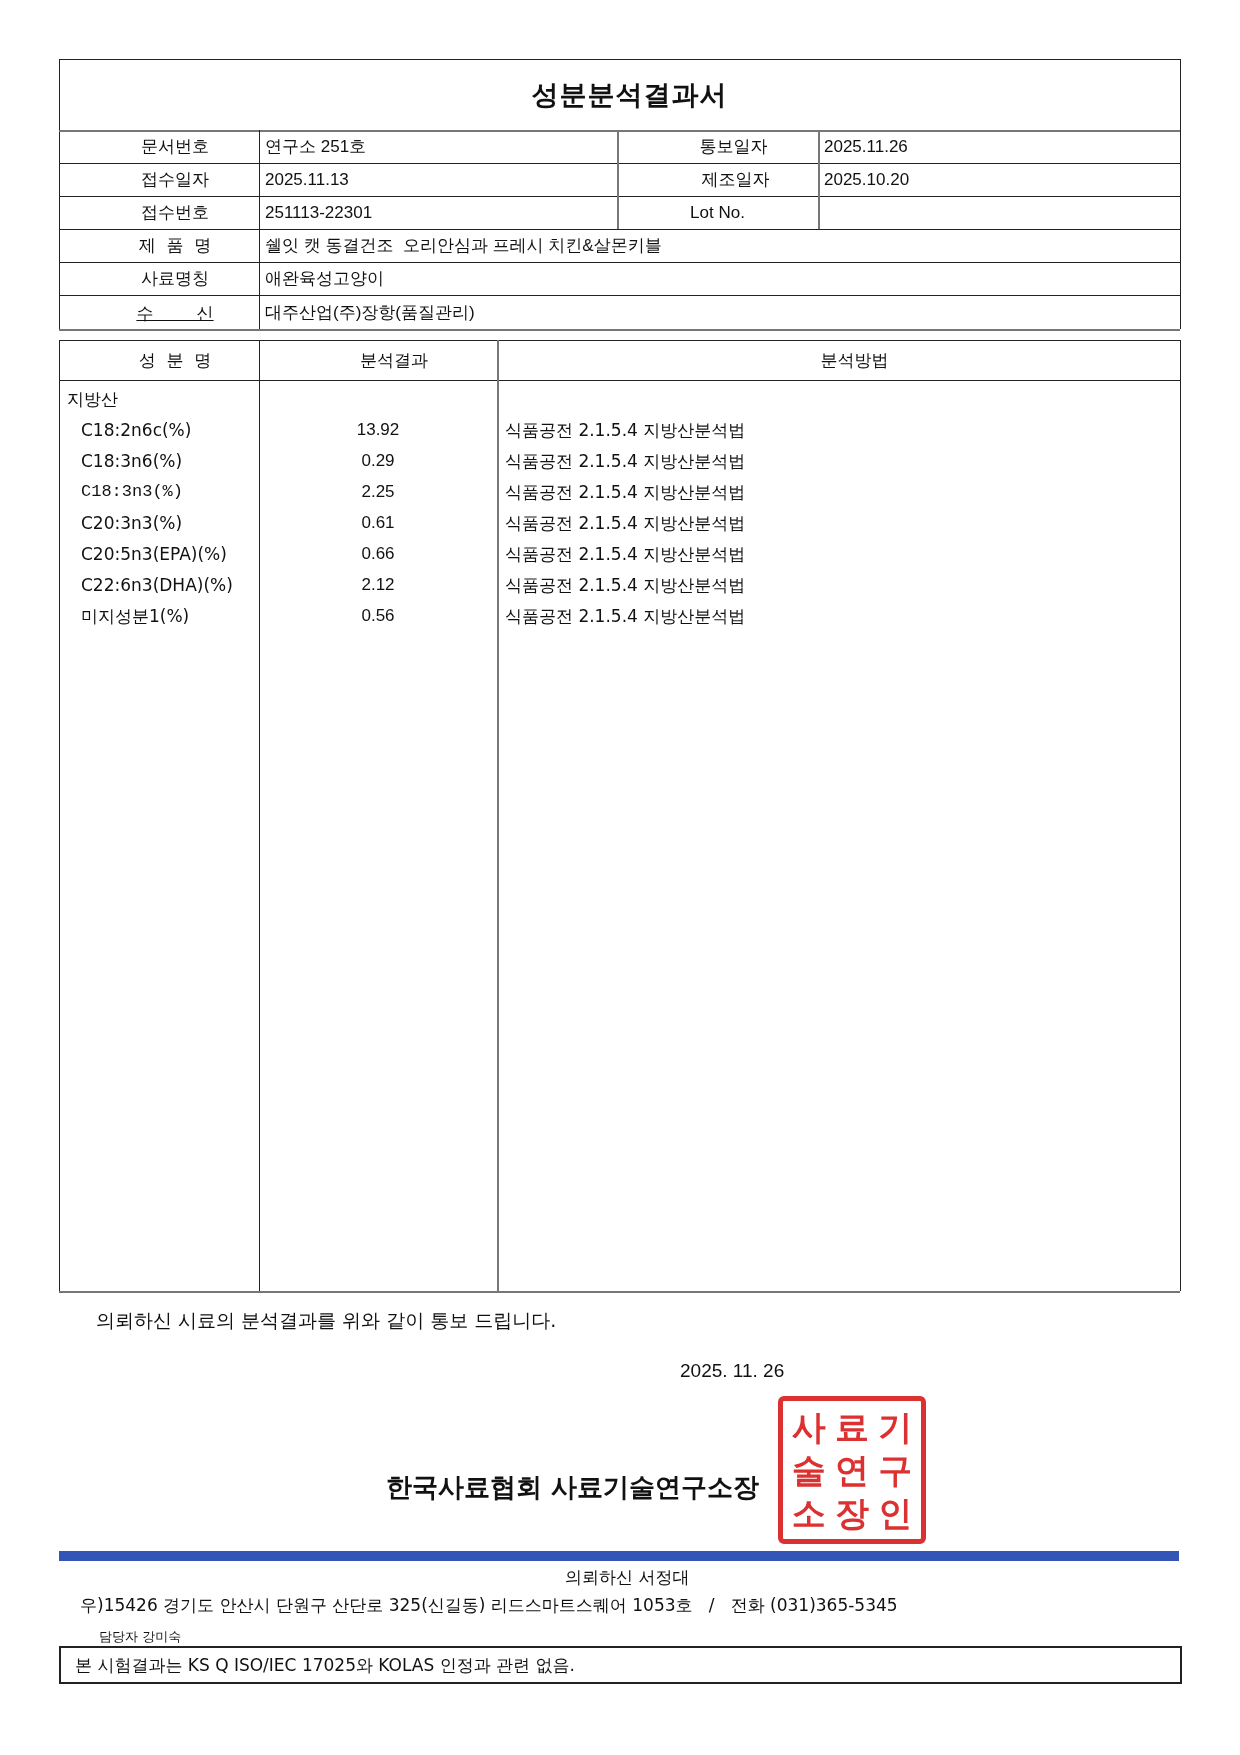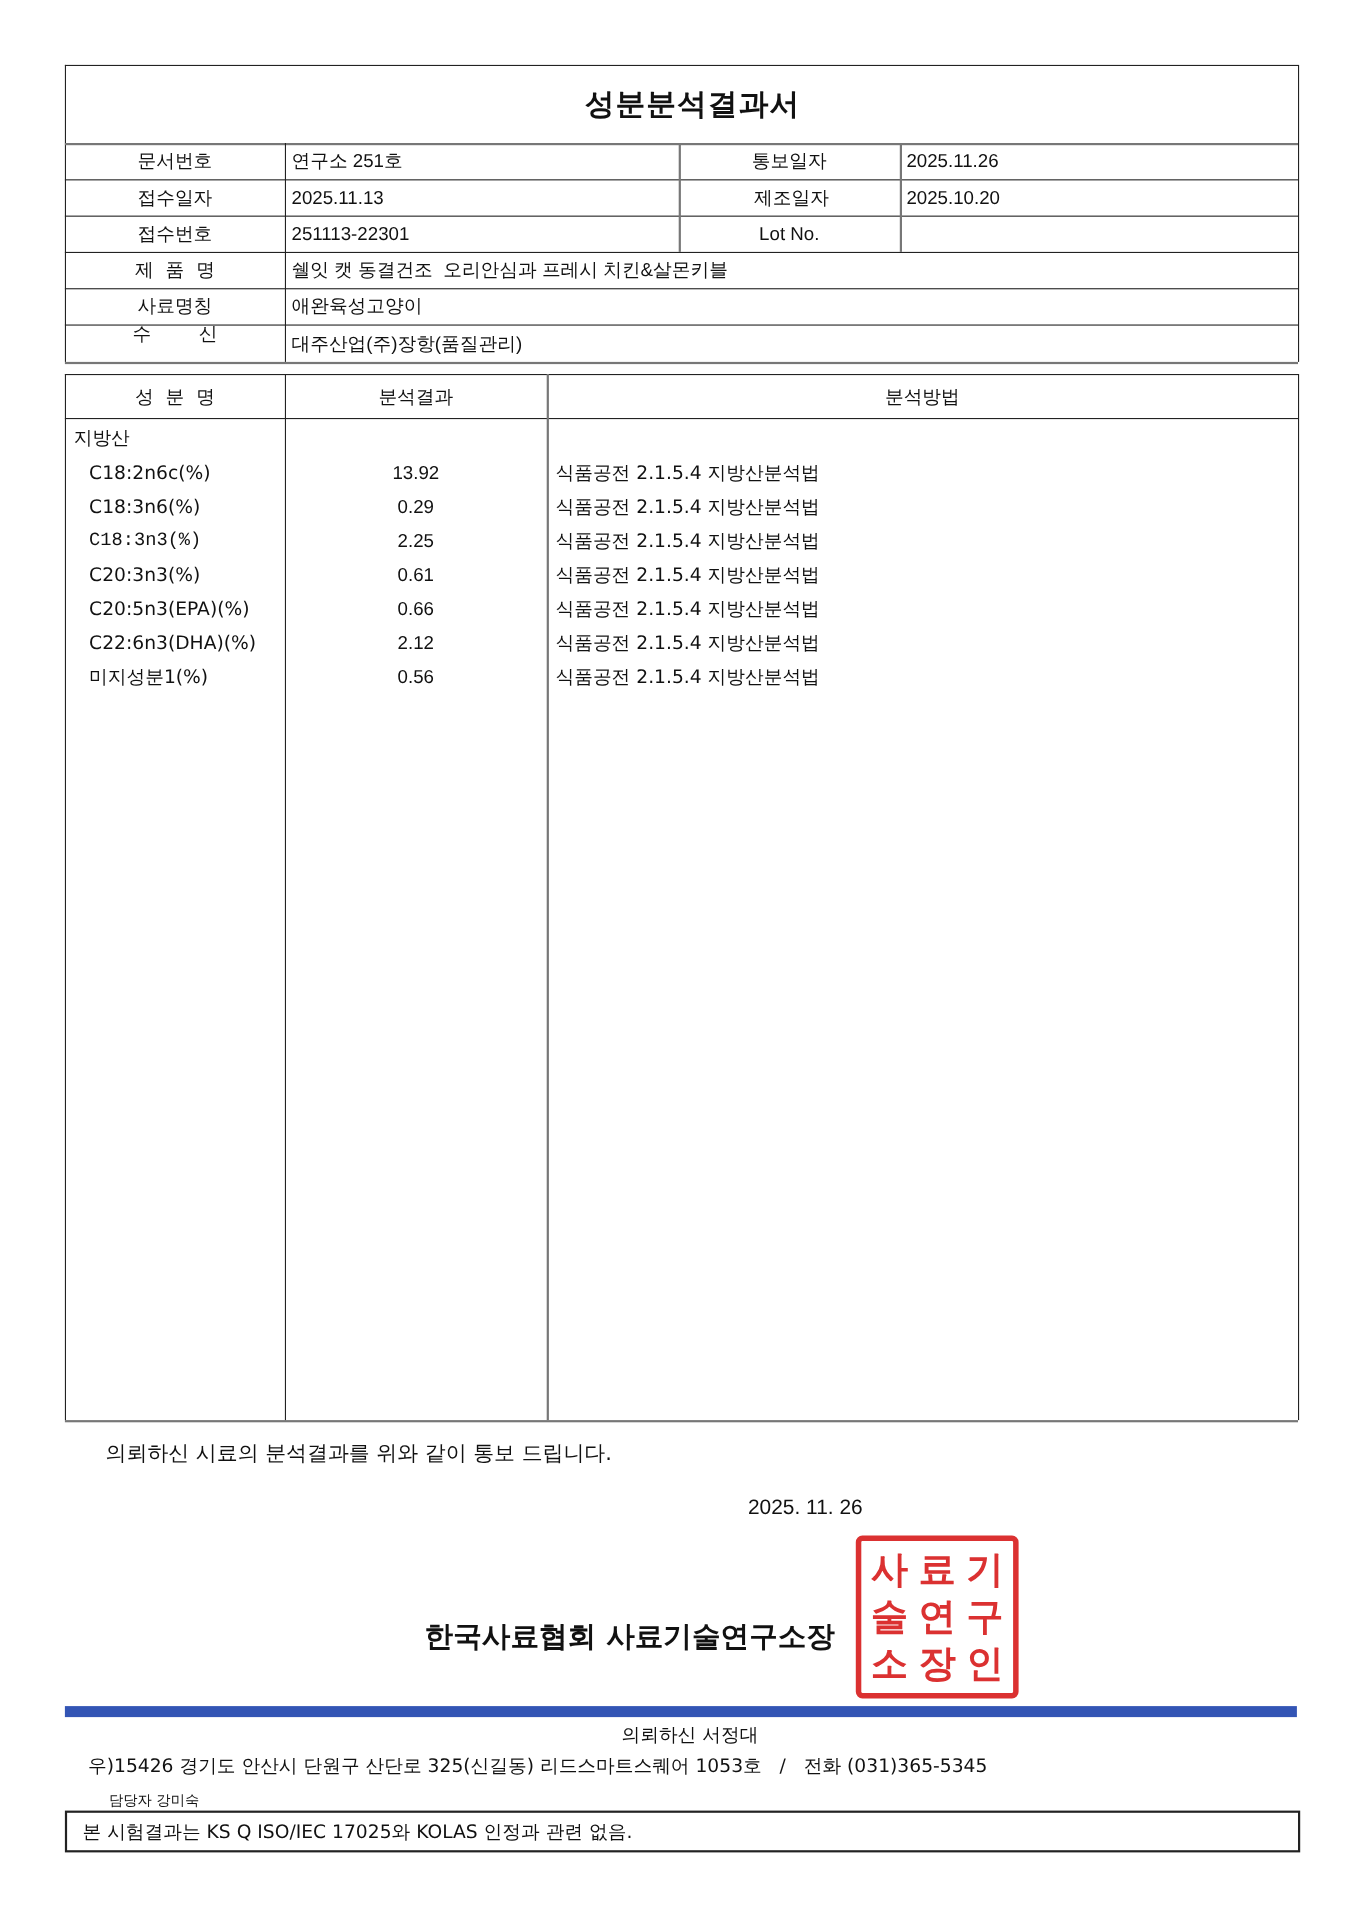--- a/index.html
+++ b/index.html
@@ -9,21 +9,21 @@
     color: #111;
   }
   .abs { position: absolute; }
   .cell-center { display: flex; align-items: center; justify-content: center; }
   .cell-left { display: flex; align-items: center; padding-left: 6px; box-sizing: border-box; }
   .hl { position: absolute; height: 0; border-top: 1.5px solid #222; }
   .vl { position: absolute; width: 0; border-left: 1.5px solid #222; }
   .vl.grey { border-left: 2px solid #777; }
   .hl.grey { border-top: 2px solid #777; }
   .title { font-size: 27px; font-weight: bold; letter-spacing: 1px; }
-  .lbl { font-size: 17px; }
+  .lbl { font-size: 17px; padding-left: 16px; }
   .val { font-size: 17px; font-family: "Liberation Sans", "DejaVu Sans", sans-serif; }
   .row-text { font-size: 17px; }
   .num { font-size: 17px; font-family: "Liberation Sans", sans-serif; }
   .seal {
     position: absolute; left: 778px; top: 1396px; width: 148px; height: 148px;
     border: 5px solid #d82020; border-radius: 6px; box-sizing: border-box;
     color: #d82020; display: grid;
     grid-template-columns: 1fr 1fr 1fr; grid-template-rows: 1fr 1fr 1fr;
     padding: 4px; font-size: 34px; line-height: 1; font-weight: bold;
     text-align: center; opacity: 0.92;
@@ -67,21 +67,21 @@
   <div class="abs cell-left val" style="left:259px; top:196px; width:358px; height:33px;">251113-22301</div>
   <div class="abs cell-center val" style="left:617px; top:196px; width:201px; height:33px;">Lot No.</div>
   <div class="abs cell-left val" style="left:818px; top:196px; width:362px; height:33px;"></div>
 
   <div class="abs cell-center lbl" style="left:59px; top:229px; width:200px; height:33px; white-space:pre;">제  품  명</div>
   <div class="abs cell-left val" style="left:259px; top:229px; width:921px; height:33px; white-space:pre;">쉘잇 캣 동결건조  오리안심과 프레시 치킨&amp;살몬키블</div>
 
   <div class="abs cell-center lbl" style="left:59px; top:262px; width:200px; height:33px;">사료명칭</div>
   <div class="abs cell-left val" style="left:259px; top:262px; width:921px; height:33px;">애완육성고양이</div>
 
-  <div class="abs cell-center lbl" style="left:59px; top:286px; width:200px; height:34px; white-space:pre;">수        신</div>
+  <div class="abs cell-center lbl" style="left:59px; top:296px; width:200px; height:34px; white-space:pre;text-decoration:underline;">수        신</div>
   <div class="abs cell-left val" style="left:259px; top:295px; width:921px; height:34px;">대주산업(주)장항(품질관리)</div>
 </div>
 
 <div>
   <div class="hl" style="left:59px; top:340px; width:1121px;"></div>
   <div class="hl" style="left:59px; top:380px; width:1121px;"></div>
   <div class="hl grey" style="left:59px; top:1291px; width:1121px;"></div>
   <div class="vl" style="left:59px; top:340px; height:951px;"></div>
   <div class="vl" style="left:259px; top:340px; height:951px;"></div>
   <div class="vl grey" style="left:497px; top:340px; height:951px;"></div>

